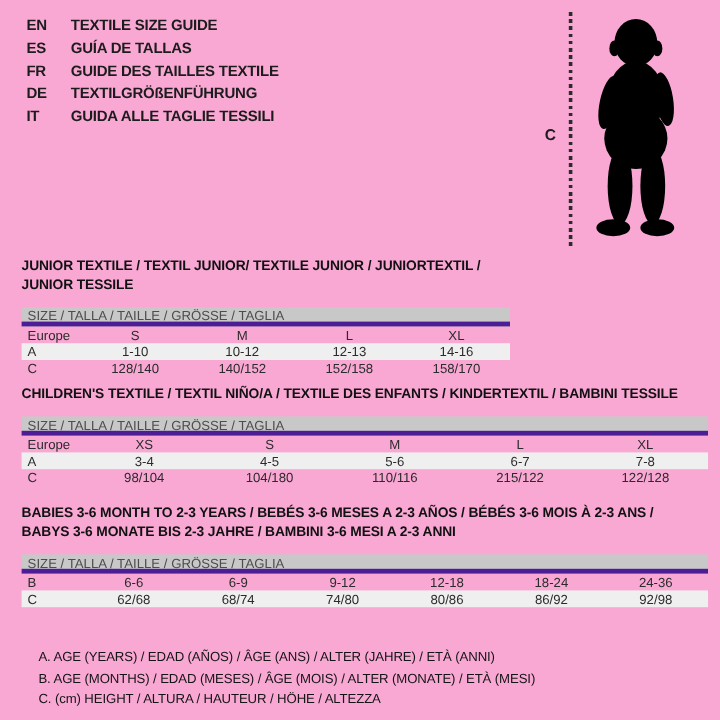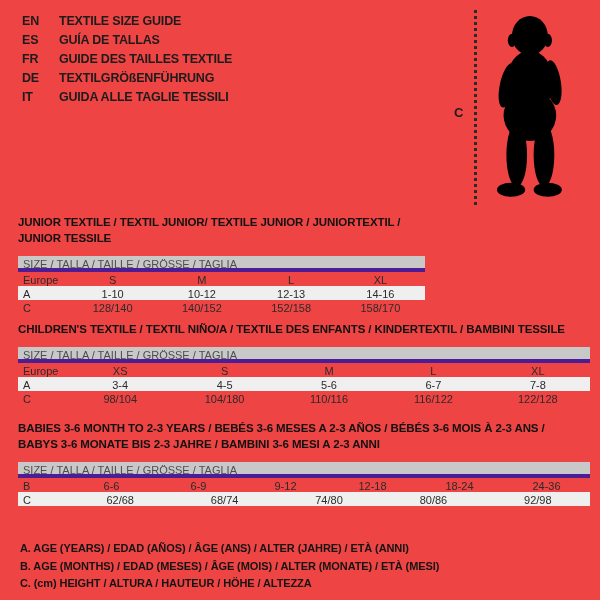--- a/index.html
+++ b/index.html
@@ -1,20 +1,20 @@
 <!DOCTYPE html>
 <html><head>
 <meta charset="utf-8">
 <style>
   html, body { margin: 0; padding: 0; background: #ffffff; }
   .canvas {
     position: relative;
     width: 600px;
     height: 600px;
-    background: #ef4444;
+    background: #f9a8d4;
     overflow: hidden;
     font-family: "Liberation Sans", sans-serif;
     color: #2b2b2b;
   }
 
   
   .lang-list {
     position: absolute;
     left: 22px;
     top: 12px;
@@ -82,23 +82,23 @@
     font-size: 11px;
     color: #2b2b2b;
   }
   .tbl-row.shade { background: #efefef; }
   .cell { flex: 1; text-align: center; }
   .cell.label { flex: 0 0 50px; text-align: left; padding-left: 5px; box-sizing: border-box; }
 
   
   .legend {
     position: absolute;
-    left: 20px;
+    left: 32px;
     top: 540px;
-    font-weight: bold;
+    font-weight: normal;
     font-size: 11px;
     line-height: 17.5px;
     letter-spacing: -0.1px;
     color: #141414;
   }
 </style>
 </head>
 <body>
 
 <div class="canvas">
@@ -196,21 +196,21 @@
           <span class="cell">4-5</span>
           <span class="cell">5-6</span>
           <span class="cell">6-7</span>
           <span class="cell">7-8</span>
         </div>
         <div class="tbl-row">
           <span class="cell label">C</span>
           <span class="cell">98/104</span>
           <span class="cell">104/180</span>
           <span class="cell">110/116</span>
-          <span class="cell">116/122</span>
+          <span class="cell">215/122</span>
           <span class="cell">122/128</span>
         </div>
       </div>
   </section>
 
   <section class="size-section sec-3">
     <div class="section-title">
       <span>BABIES 3-6 MONTH TO 2-3 YEARS / BEBÉS 3-6 MESES A 2-3 AÑOS / BÉBÉS 3-6 MOIS À 2-3 ANS /</span>
       <span>BABYS 3-6 MONATE BIS 2-3 JAHRE / BAMBINI 3-6 MESI A 2-3 ANNI</span>
     </div>
@@ -224,20 +224,21 @@
           <span class="cell">12-18</span>
           <span class="cell">18-24</span>
           <span class="cell">24-36</span>
         </div>
         <div class="tbl-row shade">
           <span class="cell label">C</span>
           <span class="cell">62/68</span>
           <span class="cell">68/74</span>
           <span class="cell">74/80</span>
           <span class="cell">80/86</span>
+          <span class="cell">86/92</span>
           <span class="cell">92/98</span>
         </div>
       </div>
   </section>
 
   <div class="legend">
     <div>A. AGE (YEARS) / EDAD (AÑOS) / ÂGE (ANS) / ALTER (JAHRE) / ETÀ (ANNI)</div>
     <div>B. AGE (MONTHS) / EDAD (MESES) / ÂGE (MOIS) / ALTER (MONATE) / ETÀ (MESI)</div>
     <div>C. (cm) HEIGHT / ALTURA / HAUTEUR / HÖHE / ALTEZZA</div>
   </div>

